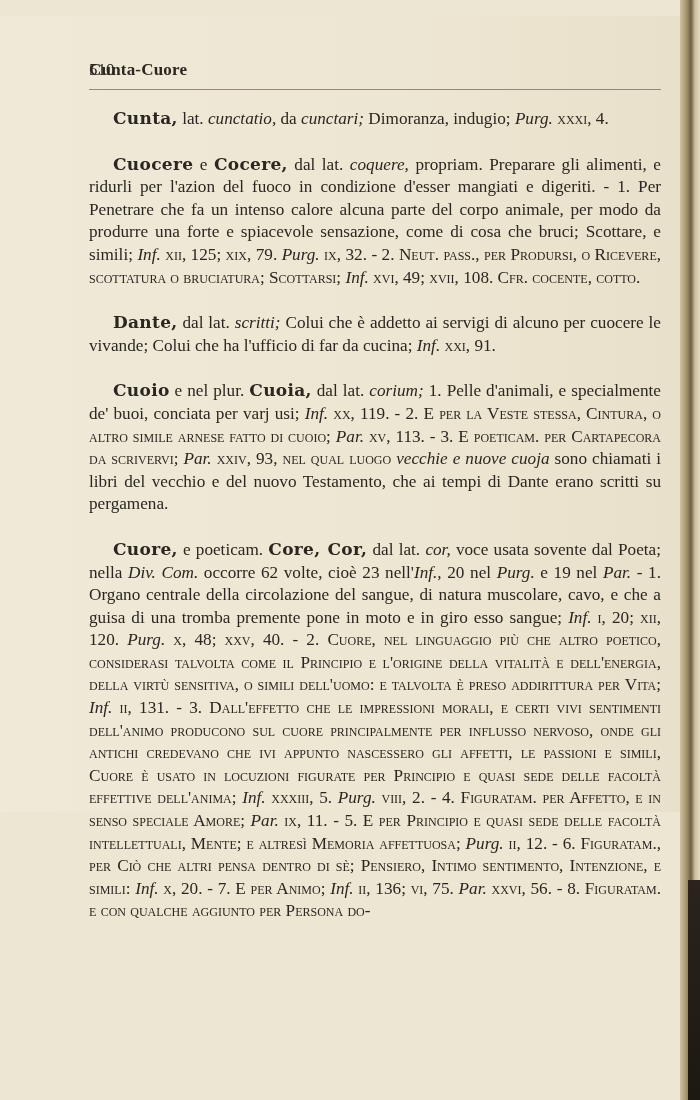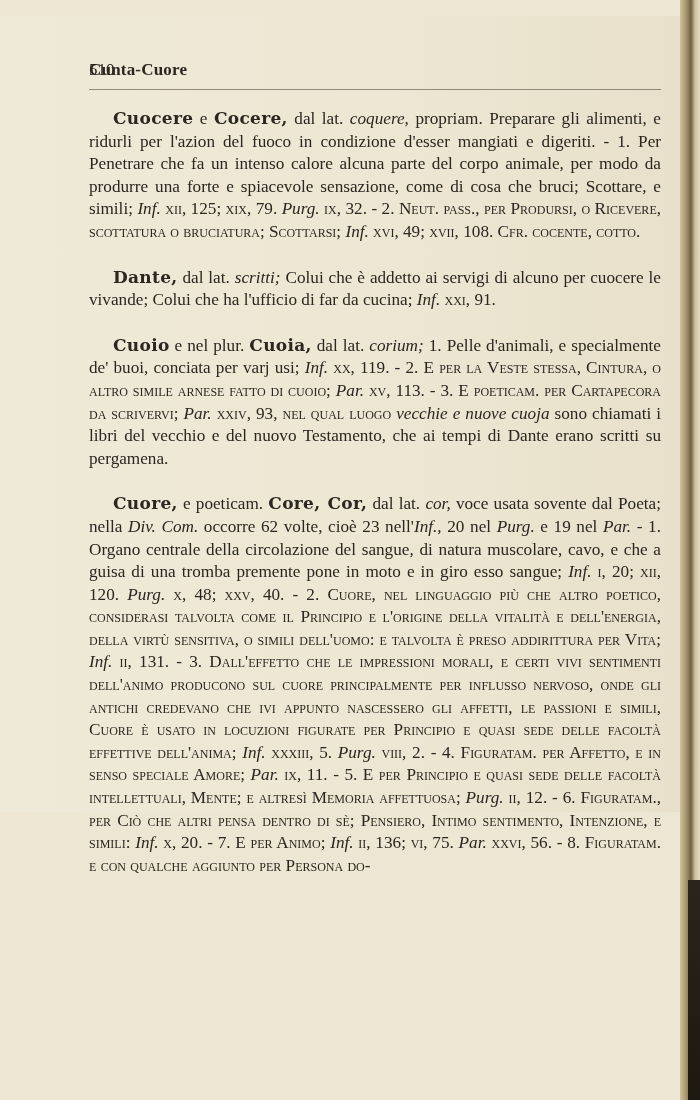--- a/index.html
+++ b/index.html
@@ -51,20 +51,21 @@
 <body>
 
 <div class="page">
   <div class="header">
     <span class="page-number">510</span>
     <div class="running-head">Cunta-Cuore</div>
   </div>
   <div class="rule"></div>
 
   <div class="content">
+    <p class="entry"><span class="hw">Cunta,</span><span> lat. </span><span class="it">cunctatio,</span><span> da </span><span class="it">cunctari;</span><span> Dimoranza, indugio; </span><span class="it">Purg.</span><span class="sc"> xxxi, 4.</span></p>
     <p class="entry"><span class="hw">Cuocere</span><span> e </span><span class="hw">Cocere,</span><span> dal lat. </span><span class="it">coquere,</span><span> propriam. Preparare gli alimenti, e ridurli per l'azion del fuoco in condizione d'esser mangiati e digeriti. - 1. Per Penetrare che fa un intenso calore alcuna parte del corpo animale, per modo da produrre una forte e spiacevole sensazione, come di cosa che bruci; Scottare, e simili; </span><span class="it">Inf.</span><span class="sc"> xii, 125; xix, 79. </span><span class="it">Purg.</span><span class="sc"> ix, 32. - 2. Neut. pass., per Prodursi, o Ricevere, scottatura o bruciatura; Scottarsi; </span><span class="it">Inf.</span><span class="sc"> xvi, 49; xvii, 108. Cfr. cocente, cotto.</span></p>
     <p class="entry"><span class="hw">Dante,</span><span> dal lat. </span><span class="it">scritti;</span><span> Colui che è addetto ai servigi di alcuno per cuocere le vivande; Colui che ha l'ufficio di far da cucina; </span><span class="it">Inf.</span><span class="sc"> xxi, 91.</span></p>
     <p class="entry"><span class="hw">Cuoio</span><span> e nel plur. </span><span class="hw">Cuoia,</span><span> dal lat. </span><span class="it">corium;</span><span> 1. Pelle d'animali, e specialmente de' buoi, conciata per varj usi; </span><span class="it">Inf.</span><span class="sc"> xx, 119. - 2. E per la Veste stessa, Cintura, o altro simile arnese fatto di cuoio; </span><span class="it">Par.</span><span class="sc"> xv, 113. - 3. E poeticam. per Cartapecora da scrivervi; </span><span class="it">Par.</span><span class="sc"> xxiv, 93, nel qual luogo </span><span class="it">vecchie e nuove cuoja</span><span> sono chiamati i libri del vecchio e del nuovo Testamento, che ai tempi di Dante erano scritti su pergamena.</span></p>
     <p class="entry"><span class="hw">Cuore,</span><span> e poeticam. </span><span class="hw">Core, Cor,</span><span> dal lat. </span><span class="it">cor,</span><span> voce usata sovente dal Poeta; nella </span><span class="it">Div. Com.</span><span> occorre 62 volte, cioè 23 nell'</span><span class="it">Inf.,</span><span> 20 nel </span><span class="it">Purg.</span><span> e 19 nel </span><span class="it">Par.</span><span> - 1. Organo centrale della circolazione del sangue, di natura muscolare, cavo, e che a guisa di una tromba premente pone in moto e in giro esso sangue; </span><span class="it">Inf.</span><span class="sc"> i, 20; xii, 120. </span><span class="it">Purg.</span><span class="sc"> x, 48; xxv, 40. - 2. Cuore, nel linguaggio più che altro poetico, considerasi talvolta come il Principio e l'origine della vitalità e dell'energia, della virtù sensitiva, o simili dell'uomo: e talvolta è preso addirittura per Vita; </span><span class="it">Inf.</span><span class="sc"> ii, 131. - 3. Dall'effetto che le impressioni morali, e certi vivi sentimenti dell'animo producono sul cuore principalmente per influsso nervoso, onde gli antichi credevano che ivi appunto nascessero gli affetti, le passioni e simili, Cuore è usato in locuzioni figurate per Principio e quasi sede delle facoltà effettive dell'anima; </span><span class="it">Inf.</span><span class="sc"> xxxiii, 5. </span><span class="it">Purg.</span><span class="sc"> viii, 2. - 4. Figuratam. per Affetto, e in senso speciale Amore; </span><span class="it">Par.</span><span class="sc"> ix, 11. - 5. E per Principio e quasi sede delle facoltà intellettuali, Mente; e altresì Memoria affettuosa; </span><span class="it">Purg.</span><span class="sc"> ii, 12. - 6. Figuratam., per Ciò che altri pensa dentro di sè; Pensiero, Intimo sentimento, Intenzione, e simili: </span><span class="it">Inf.</span><span class="sc"> x, 20. - 7. E per Animo; </span><span class="it">Inf.</span><span class="sc"> ii, 136; vi, 75. </span><span class="it">Par.</span><span class="sc"> xxvi, 56. - 8. Figuratam. e con qualche aggiunto per Persona do-</span></p>
   </div>
 </div>
 <div class="edge"></div>
 <div class="edge-dark"></div>
 
 </body></html>

